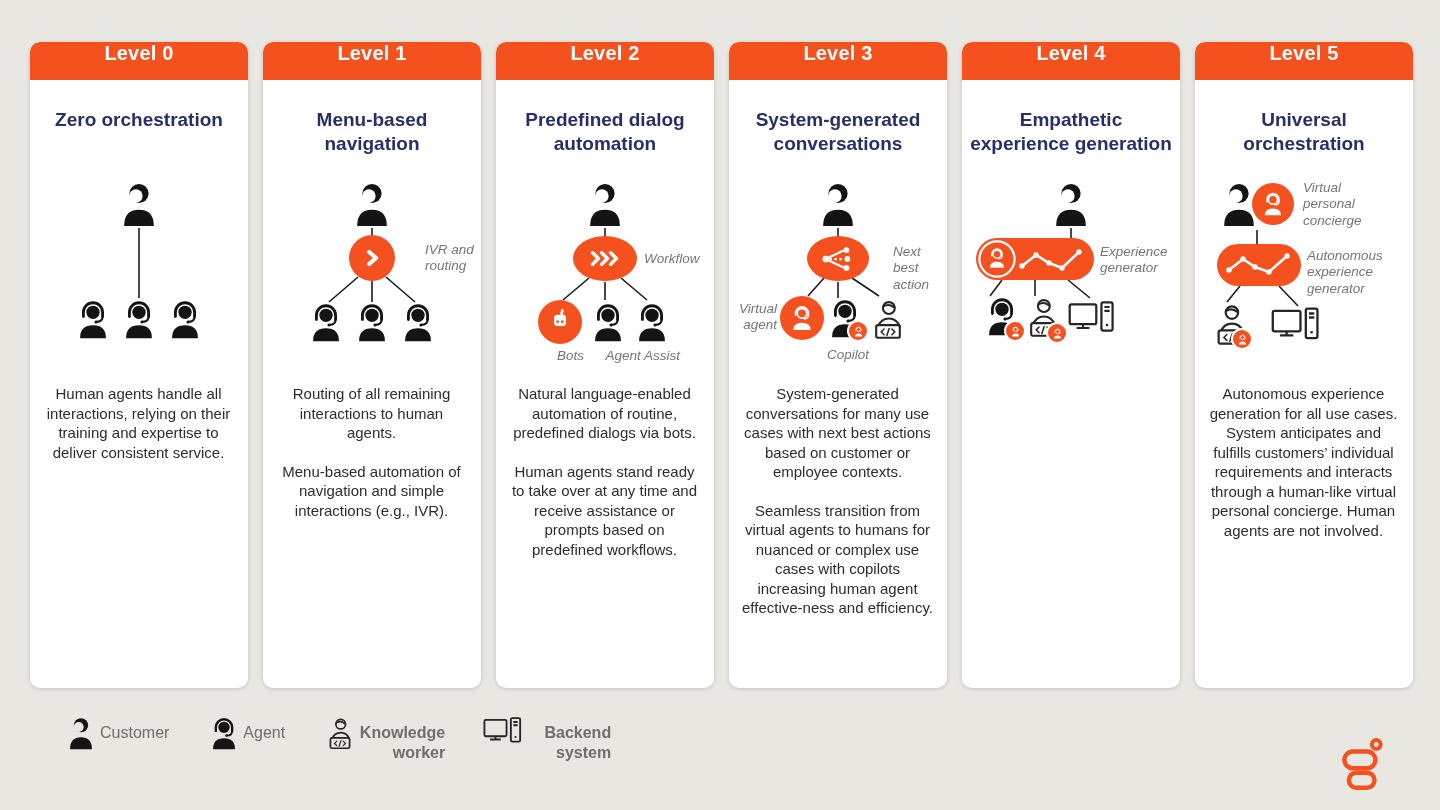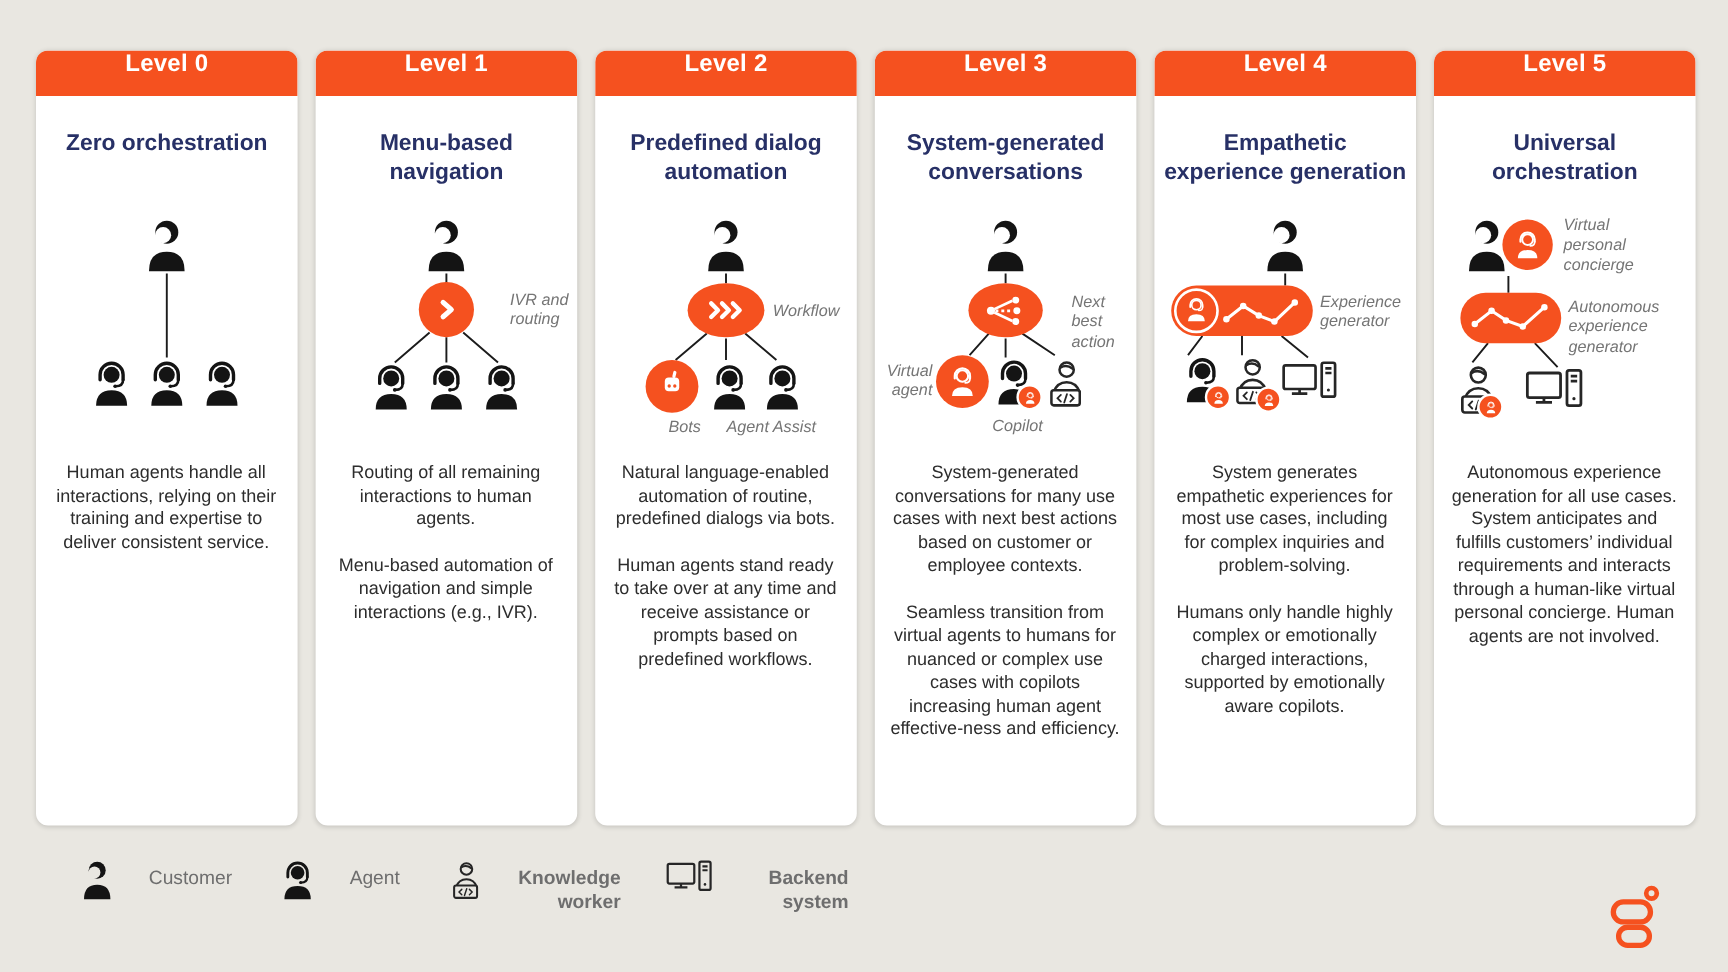--- a/index.html
+++ b/index.html
@@ -52,21 +52,21 @@
     position:absolute;width:22px;height:22px;border-radius:50%;
     background:var(--accent);border:2px solid #fff;box-sizing:border-box;
     display:flex;align-items:center;justify-content:center;
   }
   .desc{padding:0 13px 0 12px;color:var(--body);font-size:15px;line-height:1.3;}
   .desc p{margin:0 0 19px 0;text-align:center;}
   .legend{
     position:absolute;left:64px;top:716px;
     display:flex;align-items:flex-start;gap:38px;
   }
-  .legend-item{display:flex;align-items:flex-start;gap:26px;--face:#e9e7e1;}
+  .legend-item{display:flex;align-items:flex-start;gap:2px;--face:#e9e7e1;}
   .legend-label{color:#6e6e6e;font-size:16px;line-height:1.25;margin-top:7px;}
   .legend-label.wrap{width:86px;text-align:right;font-weight:bold;}
   .logo{position:absolute;left:1340px;top:736px;}
 </style>
 </head>
 <body>
 
 <svg width="0" height="0" style="position:absolute" aria-hidden="true">
   <defs>
     <symbol id="sym-customer" viewBox="0 0 48 48">
@@ -320,24 +320,20 @@
       </svg>
     <div class="badge" style="left:84px;top:144px">
       <svg style="width:13px;height:13px">
           <use href="#sym-vagent"></use>
         </svg>
     </div>
     <svg class="abs" style="left:106px;top:122px;width:48px;height:38px">
         <use href="#sym-backend"></use>
       </svg>
   </div>
-  <div class="desc">
-    <p>System generates empathetic experiences for most use cases,  including for complex inquiries and problem-solving.</p>
-    <p>Humans only handle highly complex or emotionally charged interactions, supported by emotionally aware copilots.</p>
-  </div>
 </div>
 
 <div class="card c5">
   <div class="card-header">
     <span>Level 5</span>
   </div>
   <div class="card-title">Universal orchestration</div>
   <div class="diagram">
     <svg class="lines">
       <path d="M62 52 V66"></path>

